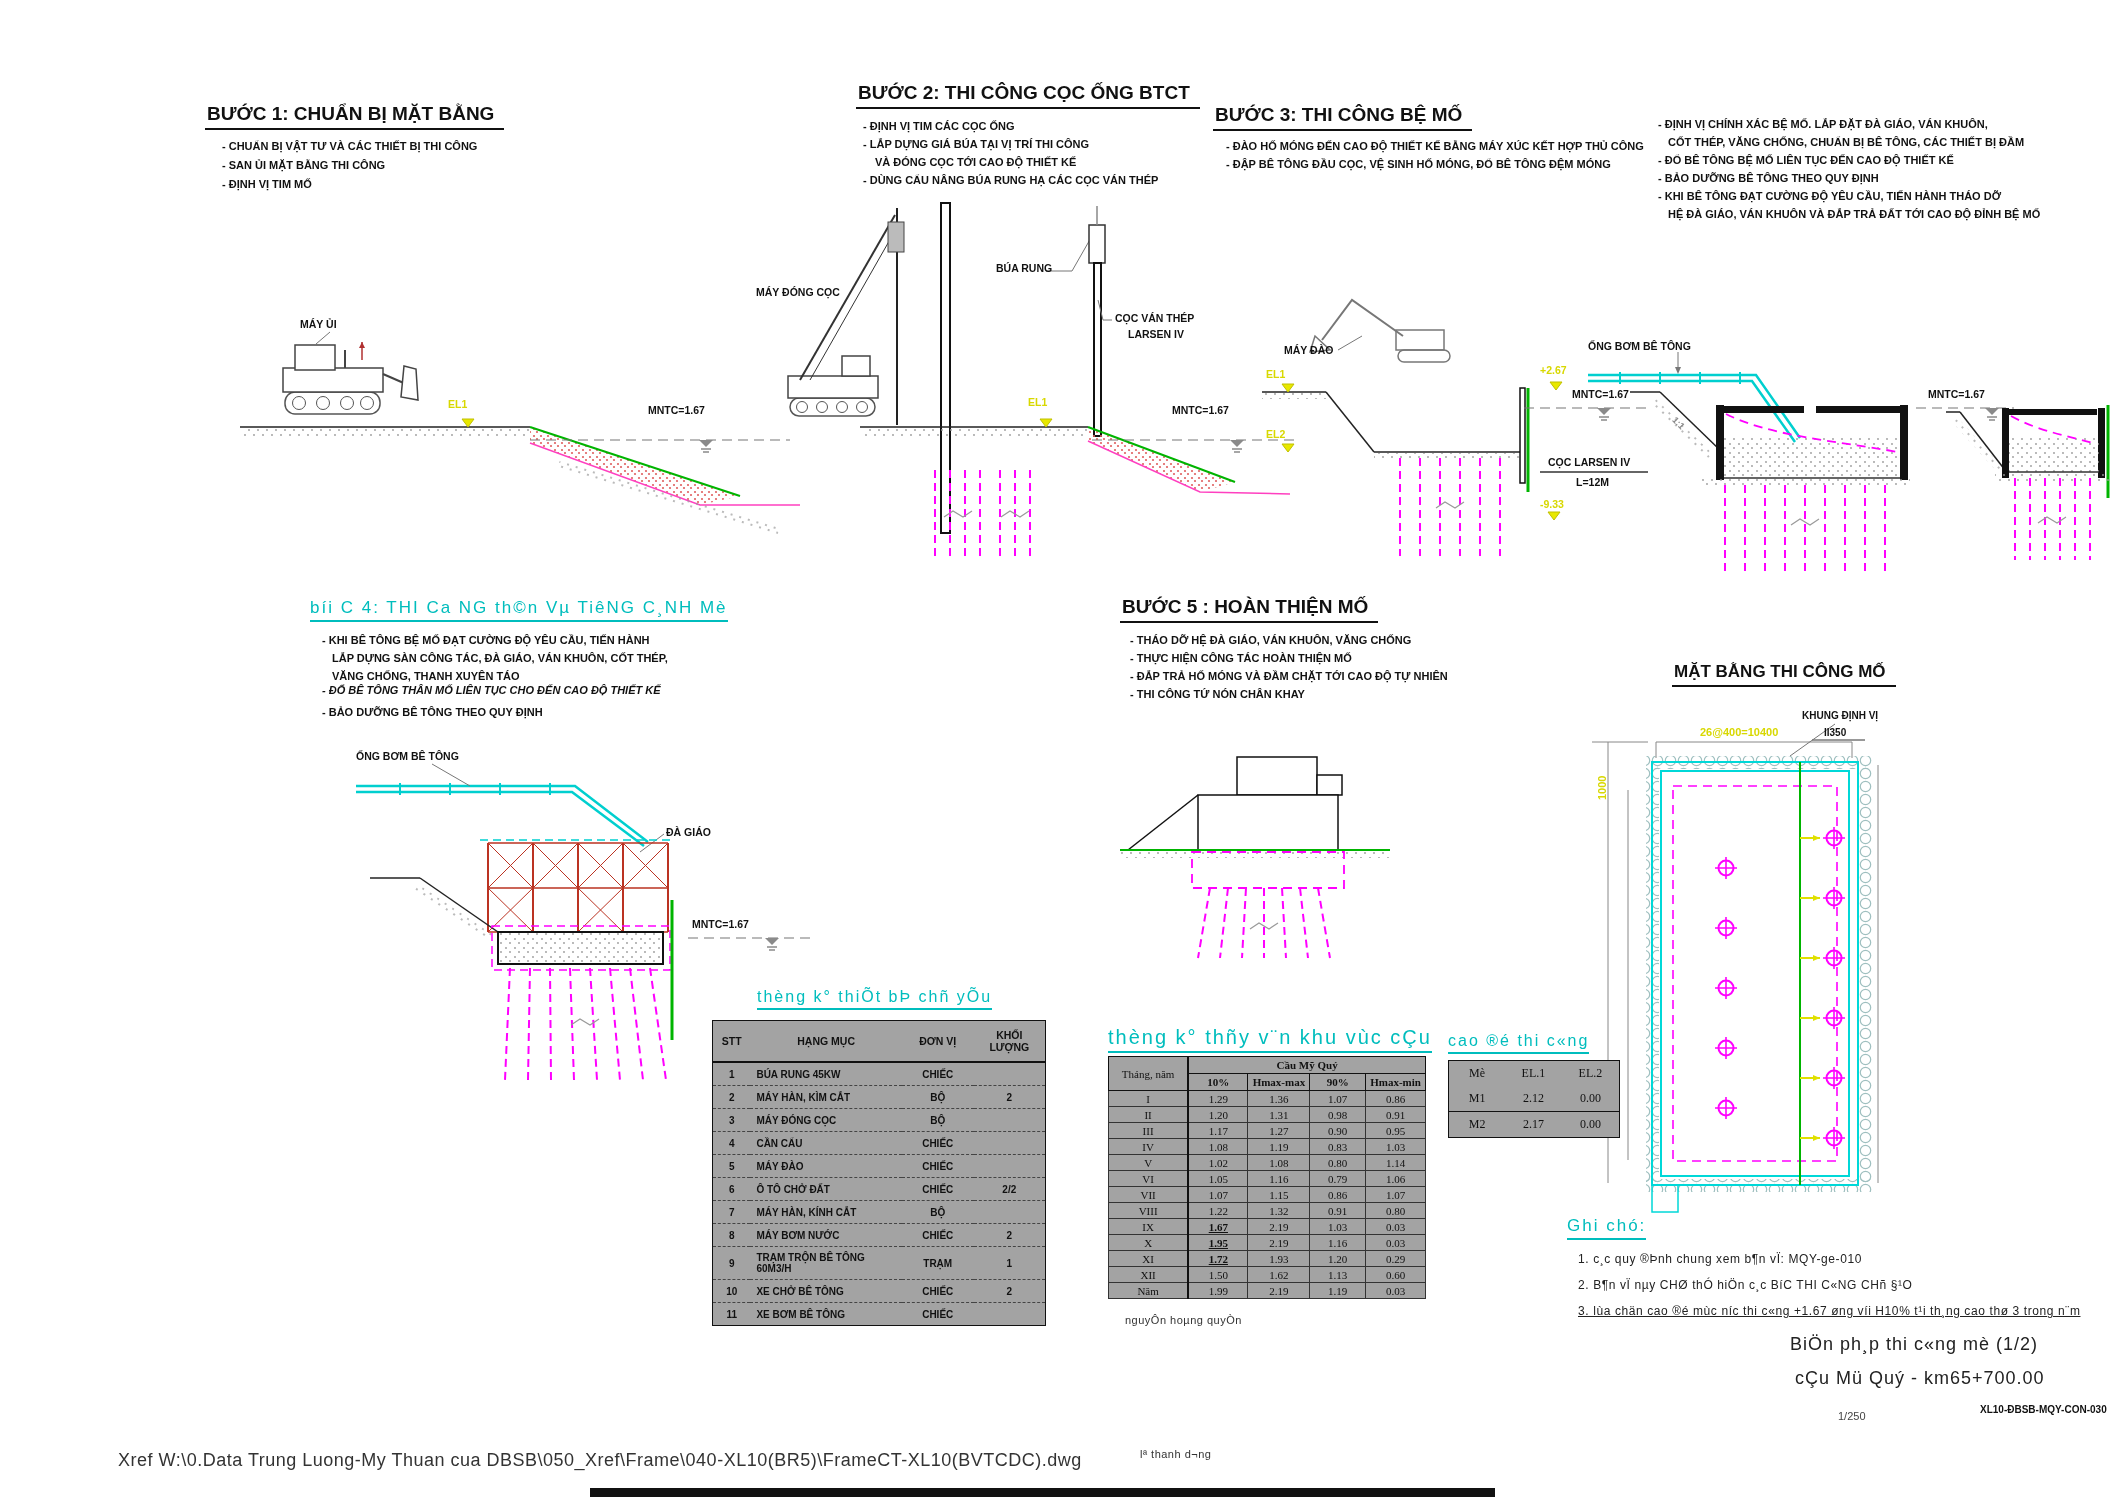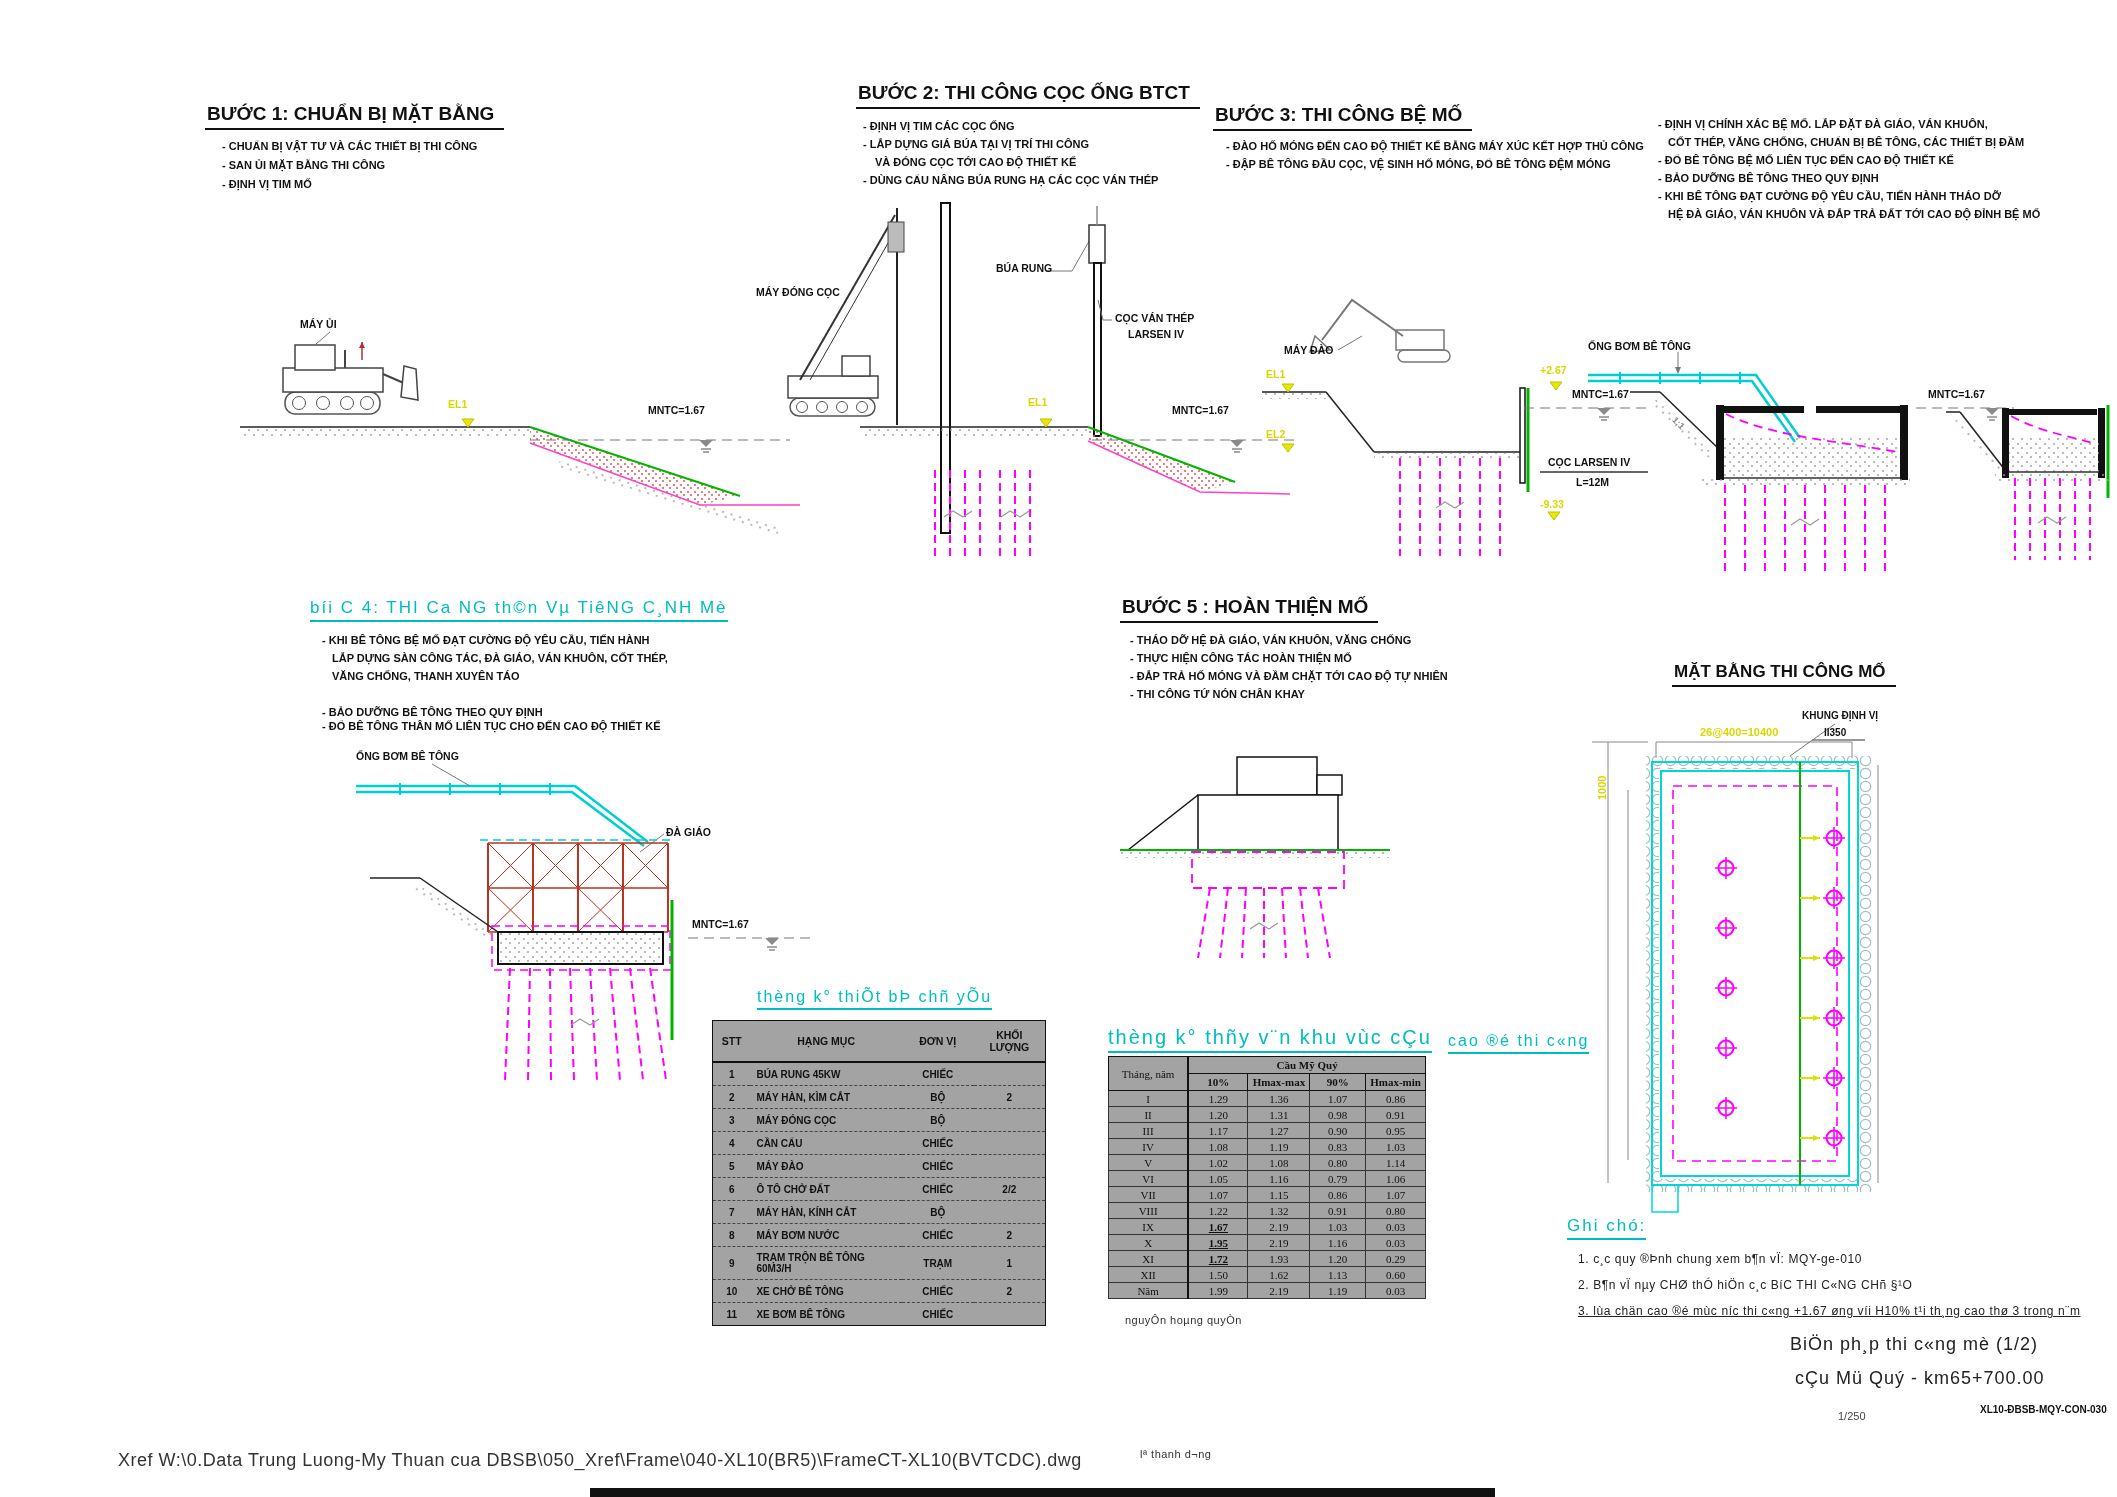--- a/index.html
+++ b/index.html
@@ -295,21 +295,21 @@
   <div class="bullet" style="left:1668px;top:136px;">CỐT THÉP, VĂNG CHỐNG, CHUẨN BỊ BÊ TÔNG, CÁC THIẾT BỊ ĐẦM</div>
   <div class="bullet" style="left:1658px;top:154px;">- ĐỔ BÊ TÔNG BỆ MỐ LIÊN TỤC ĐẾN CAO ĐỘ THIẾT KẾ</div>
   <div class="bullet" style="left:1658px;top:172px;">- BẢO DƯỠNG BÊ TÔNG THEO QUY ĐỊNH</div>
   <div class="bullet" style="left:1658px;top:190px;">- KHI BÊ TÔNG ĐẠT CƯỜNG ĐỘ YÊU CẦU, TIẾN HÀNH THÁO DỠ</div>
   <div class="bullet" style="left:1668px;top:208px;">HỆ ĐÀ GIÁO, VÁN KHUÔN VÀ ĐẮP TRẢ ĐẤT TỚI CAO ĐỘ ĐỈNH BỆ MỐ</div>
 
   <div class="cytitle" style="left:310px;top:598px;">bíi C 4: THI Ca NG th©n Vµ TiêNG C¸NH Mè</div>
   <div class="bullet" style="left:322px;top:634px;">- KHI BÊ TÔNG BỆ MỐ ĐẠT CƯỜNG ĐỘ YÊU CẦU, TIẾN HÀNH</div>
   <div class="bullet" style="left:332px;top:652px;">LẮP DỰNG SÀN CÔNG TÁC, ĐÀ GIÁO, VÁN KHUÔN, CỐT THÉP,</div>
   <div class="bullet" style="left:332px;top:670px;">VĂNG CHỐNG, THANH XUYÊN TÁO</div>
-  <div class="bullet" style="left:322px;top:720px;">- ĐỔ BÊ TÔNG THÂN MỐ LIÊN TỤC CHO ĐẾN CAO ĐỘ THIẾT KẾ</div>
+  <div class="bullet" style="left:322px;top:684px;font-style:italic;">- ĐỔ BÊ TÔNG THÂN MỐ LIÊN TỤC CHO ĐẾN CAO ĐỘ THIẾT KẾ</div>
   <div class="bullet" style="left:322px;top:706px;">- BẢO DƯỠNG BÊ TÔNG THEO QUY ĐỊNH</div>
 
   <div class="steptitle" style="left:1120px;top:596px;">BƯỚC 5 : HOÀN THIỆN MỐ</div>
   <div class="bullet" style="left:1130px;top:634px;">- THÁO DỠ HỆ ĐÀ GIÁO, VÁN KHUÔN, VĂNG CHỐNG</div>
   <div class="bullet" style="left:1130px;top:652px;">- THỰC HIỆN CÔNG TÁC HOÀN THIỆN MỐ</div>
   <div class="bullet" style="left:1130px;top:670px;">- ĐẮP TRẢ HỐ MÓNG VÀ ĐẦM CHẶT TỚI CAO ĐỘ TỰ NHIÊN</div>
   <div class="bullet" style="left:1130px;top:688px;">- THI CÔNG TỨ NÓN CHÂN KHAY</div>
 
   <div class="lbl" style="left:300px;top:318px;">MÁY ỦI</div>
   <div class="lbl y" style="left:448px;top:398px;">EL1</div>
@@ -542,20 +542,47 @@
         <td>Năm</td>
           <td>1.99</td>
           <td>2.19</td>
           <td>1.19</td>
           <td>0.03</td>
       </tr>
       </tbody>
   </table>
 
   <div class="cytitle" style="left:1448px;top:1032px;font-size:16px;">cao ®é thi c«ng</div>
+  <table class="el">
+    <colgroup>
+        <col style="width:57px">
+        <col style="width:57px">
+        <col style="width:58px">
+      </colgroup>
+    <thead>
+        <tr>
+      <th>Mè</th>
+      <th>EL.1</th>
+      <th>EL.2</th>
+    </tr>
+      </thead>
+    <tbody>
+
+    <tr>
+        <td>M1</td>
+          <td>2.12</td>
+          <td>0.00</td>
+      </tr>
+        <tr>
+        <td>M2</td>
+          <td>2.17</td>
+          <td>0.00</td>
+      </tr>
+      </tbody>
+  </table>
 
   <div class="cytitle" style="left:1567px;top:1216px;font-size:17px;">Ghi chó:</div>
   <div class="note-item" style="left:1578px;top:1252px;">1. c¸c quy ®Þnh chung xem b¶n vÏ: MQY-ge-010</div>
   <div class="note-item" style="left:1578px;top:1278px;">2. B¶n vÏ nµy CHØ thÓ hiÖn c¸c BíC THI C«NG CHñ §¹O</div>
   <div class="note-item" style="left:1578px;top:1304px;text-decoration:underline;">3. lùa chän cao ®é mùc níc thi c«ng +1.67 øng víi H10% t¹i th¸ng cao thø 3 trong n¨m</div>
 
   <div class="tb1" style="left:1790px;top:1334px;">BiÖn ph¸p thi c«ng mè (1/2)</div>
   <div class="tb1" style="left:1795px;top:1368px;">cÇu Mü Quý - km65+700.00</div>
   <div class="lbl small" style="left:1838px;top:1410px;">1/250</div>
   <div class="lbl bold-small" style="left:1980px;top:1404px;">XL10-ĐBSB-MQY-CON-030</div>

